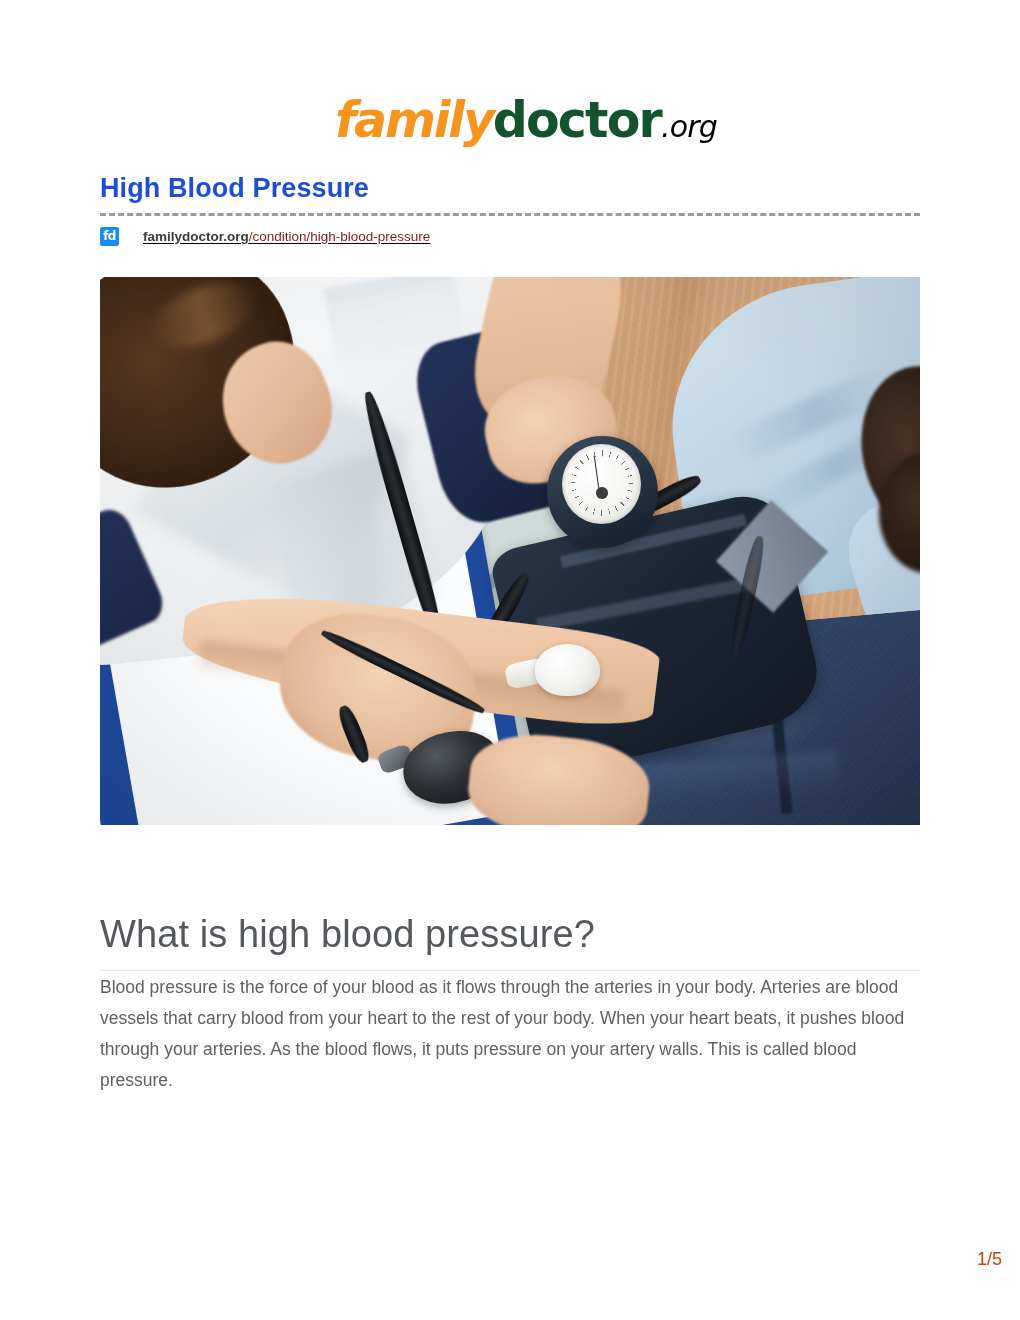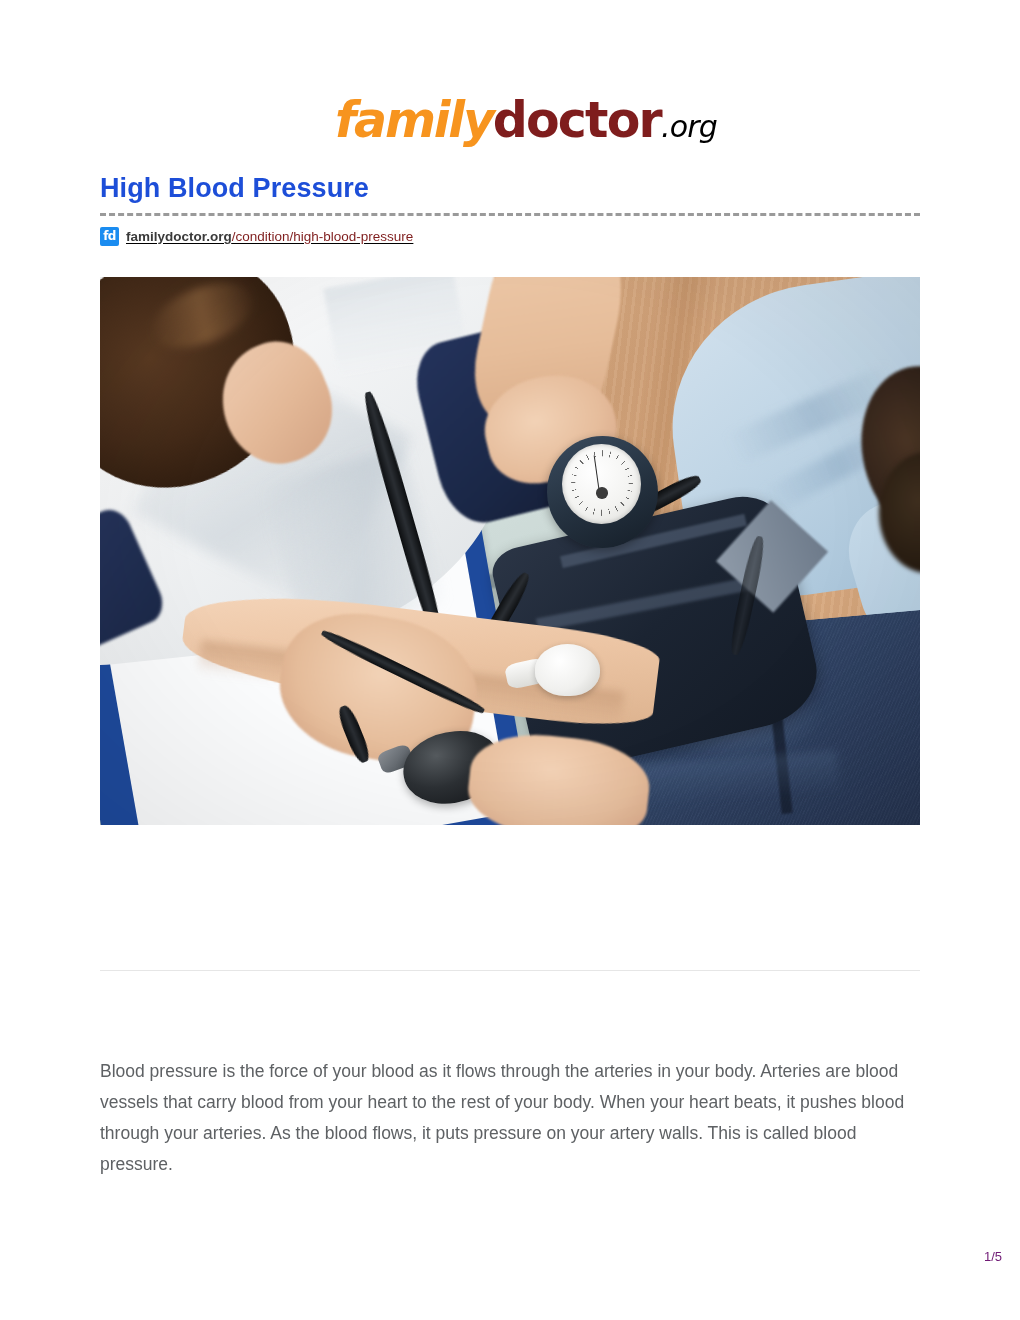--- a/index.html
+++ b/index.html
@@ -40,21 +40,21 @@
     letter-spacing: -1.6px;
     display: inline-block;
     transform: translateX(16px);
   }
   .logo-family {
     color: #f7941e;
     font-style: italic;
     letter-spacing: -2.2px;
   }
   .logo-doctor {
-    color: #7f1d1d;
+    color: #14532d;
     letter-spacing: -1.8px;
   }
   .logo-org {
     color: #000000;
     font-size: 30px;
     font-weight: 400;
     font-style: italic;
     letter-spacing: -0.8px;
   }
 
@@ -80,21 +80,21 @@
     border-top: 3px dashed #9a9a9a;
   }
 
   
   .url-line {
     position: absolute;
     left: 100px;
     top: 226px;
     display: flex;
     align-items: center;
-    gap: 7px;
+    gap: 24px;
     height: 20px;
   }
   .favicon {
     width: 19px;
     height: 19px;
     background: #1a8cf0;
     border-radius: 2px;
     color: #ffffff;
     font-size: 12px;
     font-weight: 700;
@@ -528,37 +528,37 @@
     top: 970px;
     width: 820px;
     height: 1px;
     background: #e6e6e6;
   }
 
   
   .body-copy {
     position: absolute;
     left: 100px;
-    top: 1056px;
+    top: 972px;
     width: 830px;
     font-size: 17.5px;
     line-height: 31px;
     color: #5e6164;
   }
   .body-copy p {
     margin: 0 0 28px 0;
   }
 
   
   .page-number {
     position: absolute;
     right: 18px;
     top: 1249px;
-    font-size: 13px;
-    color: #701a75;
+    font-size: 18px;
+    color: #c2410c;
     font-family: "Liberation Sans", sans-serif;
   }
 </style>
 </head>
 <body>
 
 <div class="page">
 
   <div class="logo-wrap">
     <span class="logo-text"><span class="logo-family">family</span><span class="logo-doctor">doctor</span><span class="logo-org">.org</span></span>
@@ -639,20 +639,21 @@
       <div class="tube-b"></div>
       <div class="tube-c"></div>
       <div class="bulb-valve"></div>
       <div class="bulb"></div>
       <div class="patient-hand"></div>
 
       <div class="photo-soften"></div>
     </div>
   </div>
 
+  <div class="section-heading">What is high blood pressure?</div>
   <div class="heading-rule"></div>
 
   <div class="body-copy">
     <p>Blood pressure is the force of your blood as it flows through the arteries in your body. Arteries are blood vessels that carry blood from your heart to the rest of your body. When your heart beats, it pushes blood through your arteries. As the blood flows, it puts pressure on your artery walls. This is called blood pressure.</p>
   </div>
 
   <div class="page-number">1/5</div>
 
 </div>
 

